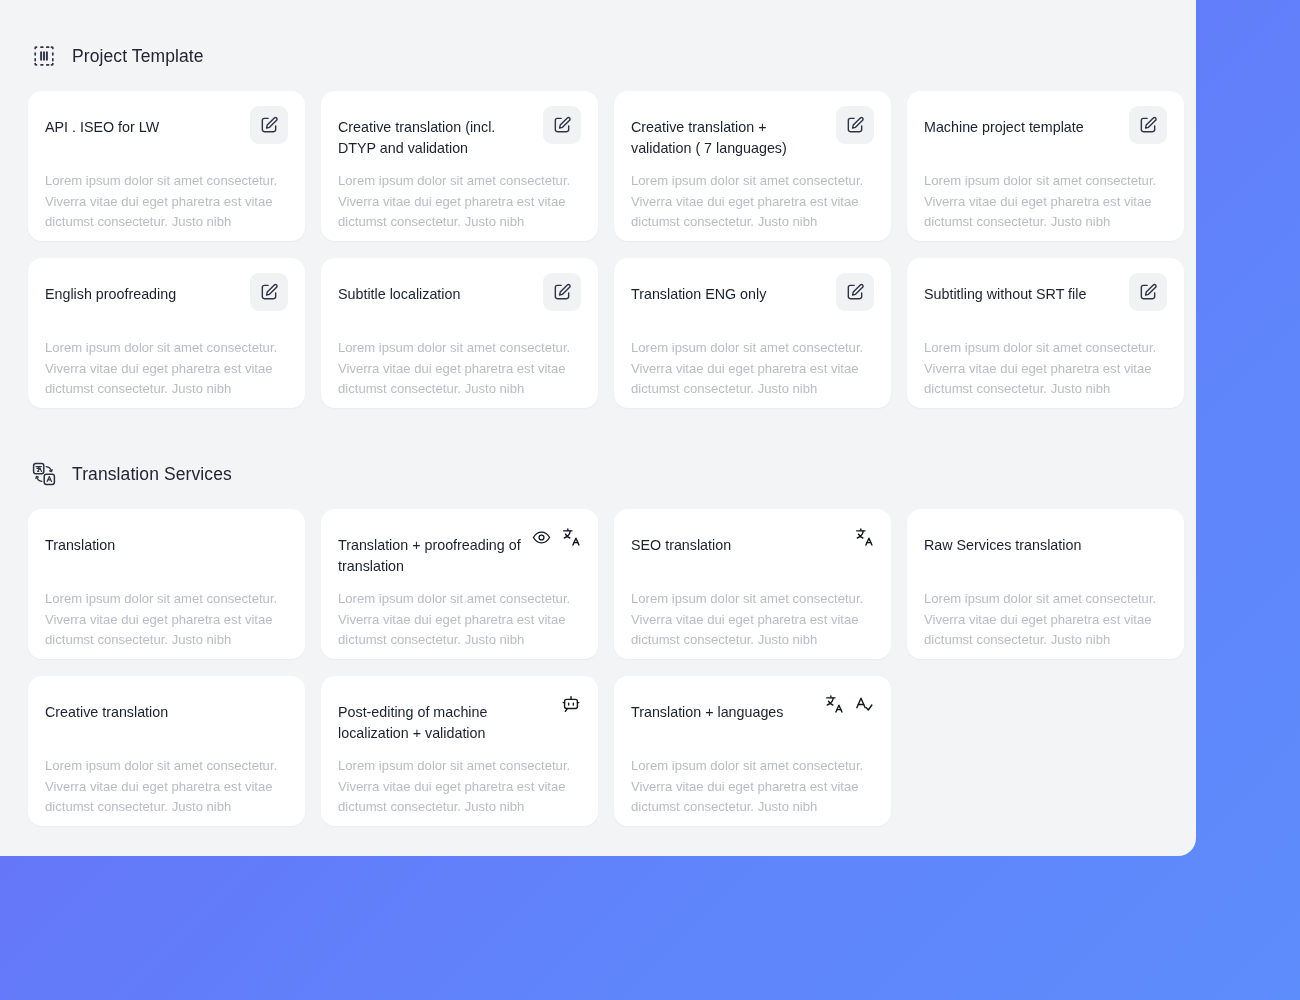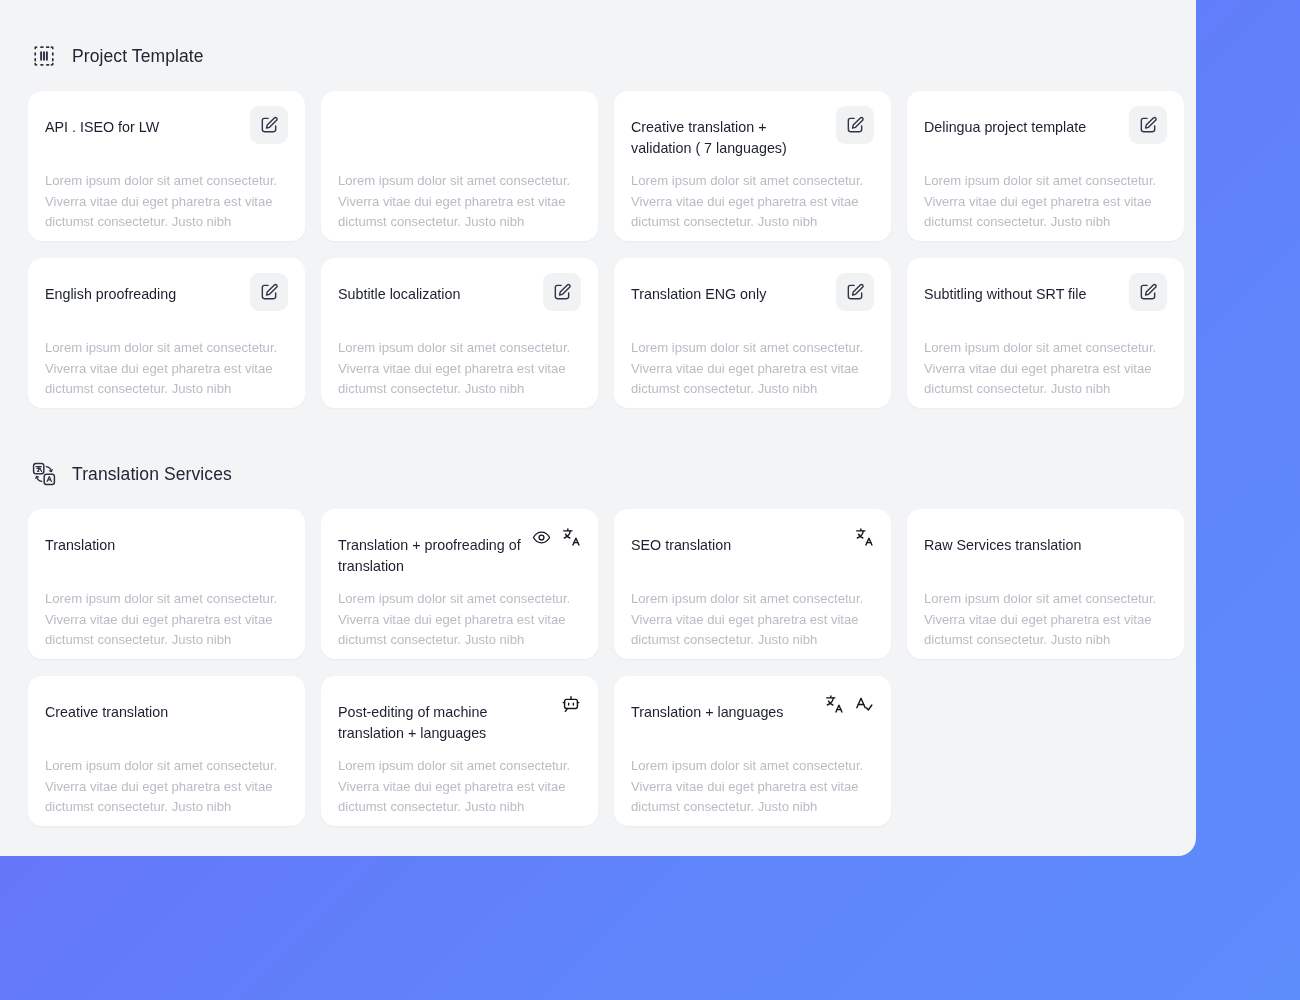--- a/index.html
+++ b/index.html
@@ -157,41 +157,52 @@
                 <path d="M11 4H6.5A2.5 2.5 0 0 0 4 6.5v11A2.5 2.5 0 0 0 6.5 20h11a2.5 2.5 0 0 0 2.5-2.5V13"></path>
                 <path d="M18.4 3.6a1.9 1.9 0 0 1 2.7 2.7L12.6 14.8l-3.5.8.8-3.5 8.5-8.5z"></path>
               </svg>
             </span>
           </button>
         </div>
         <div class="card-desc">Lorem ipsum dolor sit amet consectetur. Viverra vitae dui eget pharetra est vitae dictumst consectetur. Justo nibh</div>
       </div>
 
       <div class="card">
+        <div class="card-head">
+          <div class="card-title">Creative translation (incl. DTYP and validation</div>
+          <button class="edit-btn">
+            <span>
+              <svg width="20" height="20" viewBox="0 0 24 24" fill="none" stroke="currentColor" stroke-width="1.7" stroke-linecap="round" stroke-linejoin="round">
+                <path d="M11 4H6.5A2.5 2.5 0 0 0 4 6.5v11A2.5 2.5 0 0 0 6.5 20h11a2.5 2.5 0 0 0 2.5-2.5V13"></path>
+                <path d="M18.4 3.6a1.9 1.9 0 0 1 2.7 2.7L12.6 14.8l-3.5.8.8-3.5 8.5-8.5z"></path>
+              </svg>
+            </span>
+          </button>
+        </div>
         <div class="card-desc">Lorem ipsum dolor sit amet consectetur. Viverra vitae dui eget pharetra est vitae dictumst consectetur. Justo nibh</div>
       </div>
 
       <div class="card">
         <div class="card-head">
           <div class="card-title">Creative translation + validation ( 7 languages)</div>
           <button class="edit-btn">
             <span>
               <svg width="20" height="20" viewBox="0 0 24 24" fill="none" stroke="currentColor" stroke-width="1.7" stroke-linecap="round" stroke-linejoin="round">
                 <path d="M11 4H6.5A2.5 2.5 0 0 0 4 6.5v11A2.5 2.5 0 0 0 6.5 20h11a2.5 2.5 0 0 0 2.5-2.5V13"></path>
                 <path d="M18.4 3.6a1.9 1.9 0 0 1 2.7 2.7L12.6 14.8l-3.5.8.8-3.5 8.5-8.5z"></path>
               </svg>
             </span>
           </button>
         </div>
         <div class="card-desc">Lorem ipsum dolor sit amet consectetur. Viverra vitae dui eget pharetra est vitae dictumst consectetur. Justo nibh</div>
       </div>
 
       <div class="card">
         <div class="card-head">
-          <div class="card-title">Delingua project template</div>
+          <div class="card-title">Machine project template</div>
           <button class="edit-btn">
             <span>
               <svg width="20" height="20" viewBox="0 0 24 24" fill="none" stroke="currentColor" stroke-width="1.7" stroke-linecap="round" stroke-linejoin="round">
                 <path d="M11 4H6.5A2.5 2.5 0 0 0 4 6.5v11A2.5 2.5 0 0 0 6.5 20h11a2.5 2.5 0 0 0 2.5-2.5V13"></path>
                 <path d="M18.4 3.6a1.9 1.9 0 0 1 2.7 2.7L12.6 14.8l-3.5.8.8-3.5 8.5-8.5z"></path>
               </svg>
             </span>
           </button>
         </div>
         <div class="card-desc">Lorem ipsum dolor sit amet consectetur. Viverra vitae dui eget pharetra est vitae dictumst consectetur. Justo nibh</div>
@@ -339,21 +350,21 @@
 
       <div class="card compact">
         <div class="card-head">
           <div class="card-title">Creative translation</div>
         </div>
         <div class="card-desc">Lorem ipsum dolor sit amet consectetur. Viverra vitae dui eget pharetra est vitae dictumst consectetur. Justo nibh</div>
       </div>
 
       <div class="card compact">
         <div class="card-head">
-          <div class="card-title">Post-editing of machine translation + languages</div>
+          <div class="card-title">Post-editing of machine localization + validation</div>
           <div class="tag-icons">
             <span class="ic">
               <svg width="20" height="20" viewBox="0 0 24 24" fill="none" stroke="currentColor" stroke-width="1.7" stroke-linecap="round" stroke-linejoin="round">
                 <path d="M12 3.2v3"></path>
                 <rect x="4.3" y="6.4" width="15.4" height="11" rx="2.4"></rect>
                 <path d="M4.3 10.3H2.6M19.7 10.3h1.7"></path>
                 <path d="M9.2 11v2.2M14.8 11v2.2"></path>
                 <path d="M7.6 17.4l-2.4 3.4"></path>
               </svg>
             </span>

